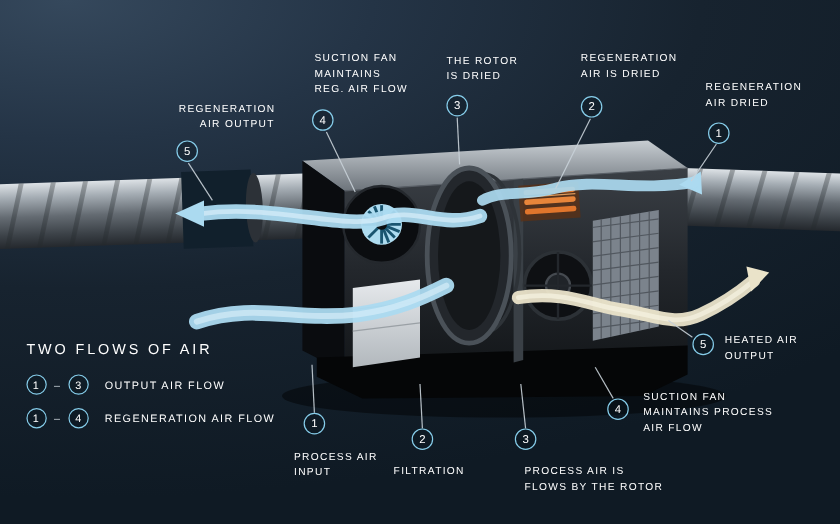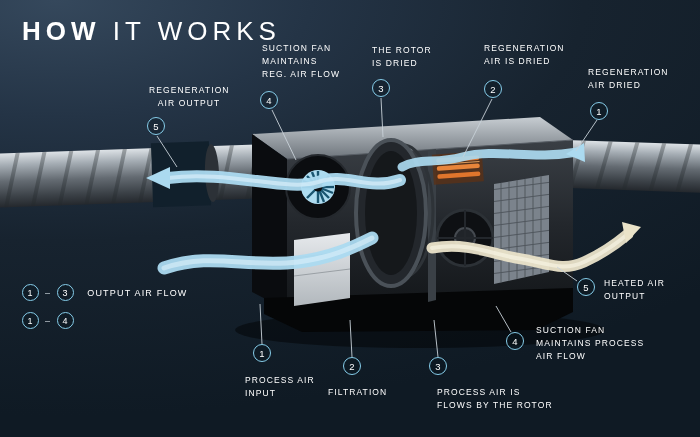--- a/index.html
+++ b/index.html
@@ -4,21 +4,21 @@
 <style>
   *{margin:0;padding:0;box-sizing:border-box}
   html,body{width:700px;height:437px;overflow:hidden;}
   body{font-family:"Liberation Sans",sans-serif;background:#121d28;}
   .canvas{position:relative;width:700px;height:437px;overflow:hidden;
     background:radial-gradient(130% 95% at 8% 0%, #35485c 0%, #243446 28%, #17232f 58%, #0f1a24 100%);}
   svg.scene{position:absolute;left:0;top:0;}
   .title{position:absolute;left:22px;top:16px;color:#fff;font-size:26px;letter-spacing:5px;font-weight:300;white-space:nowrap;}
   .title .bold{font-weight:700;}
   .clabel{position:absolute;color:#ffffff;font-size:8.5px;letter-spacing:1.1px;line-height:1.55;}
-  .center{text-align:center;}
+  .center{text-align:right;}
   .ncircle{position:absolute;width:18px;height:18px;border:1.5px solid #86cdea;border-radius:50%;
     color:#fff;font-size:9.5px;display:flex;align-items:center;justify-content:center;
     background:rgba(10,22,32,.35);}
   .legend{position:absolute;left:22px;top:284px;color:#fff;}
   .legend-title{font-size:12px;letter-spacing:2.4px;margin-bottom:14px;}
   .legend-row{display:flex;align-items:center;gap:6px;margin-bottom:11px;font-size:9px;letter-spacing:1.2px;}
   .lcircle{width:17px;height:17px;border:1.5px solid #86cdea;border-radius:50%;font-size:9px;
     display:flex;align-items:center;justify-content:center;flex:0 0 auto;background:rgba(10,22,32,.35);}
   .dash{color:#cfd8de;}
   .legend-label{margin-left:7px;white-space:nowrap;}
@@ -176,24 +176,20 @@
       <line x1="492" y1="99" x2="463" y2="157"></line>
       <line x1="597" y1="120" x2="576" y2="151"></line>
       <line x1="262" y1="344" x2="260" y2="304"></line>
       <line x1="352" y1="357" x2="350" y2="320"></line>
       <line x1="438" y1="357" x2="434" y2="320"></line>
       <line x1="511" y1="332" x2="496" y2="306"></line>
       <line x1="577" y1="281" x2="557" y2="267"></line>
     </g>
   </svg>
 
-  <div class="title">
-    <span class="bold">HOW</span>
-    <span class="light">IT WORKS</span>
-  </div>
 
   <div>
     <div class="clabel center" style="left:149px;top:84px;width:80px">REGENERATION AIR OUTPUT</div>
     <div class="ncircle" style="left:147px;top:117px">5</div>
   </div>
 
   <div>
     <div class="clabel" style="left:262px;top:42px;width:80px">SUCTION FAN MAINTAINS REG. AIR FLOW</div>
     <div class="ncircle" style="left:260px;top:91px">4</div>
   </div>
@@ -232,26 +228,28 @@
     <div class="ncircle" style="left:506px;top:332px">4</div>
     <div class="clabel" style="left:536px;top:324px;width:112px">SUCTION FAN MAINTAINS PROCESS AIR FLOW</div>
   </div>
 
   <div>
     <div class="ncircle" style="left:577px;top:278px">5</div>
     <div class="clabel" style="left:604px;top:277px;width:70px">HEATED AIR OUTPUT</div>
   </div>
 
   <div class="legend">
+    <div class="legend-title">TWO FLOWS OF AIR</div>
     <div class="legend-row">
       <span class="lcircle">1</span>
       <span class="dash">–</span>
       <span class="lcircle">3</span>
       <span class="legend-label">OUTPUT AIR FLOW</span>
     </div>
     <div class="legend-row">
       <span class="lcircle">1</span>
       <span class="dash">–</span>
       <span class="lcircle">4</span>
+      <span class="legend-label">REGENERATION AIR FLOW</span>
     </div>
   </div>
 
 </div>
 
 </body></html>

